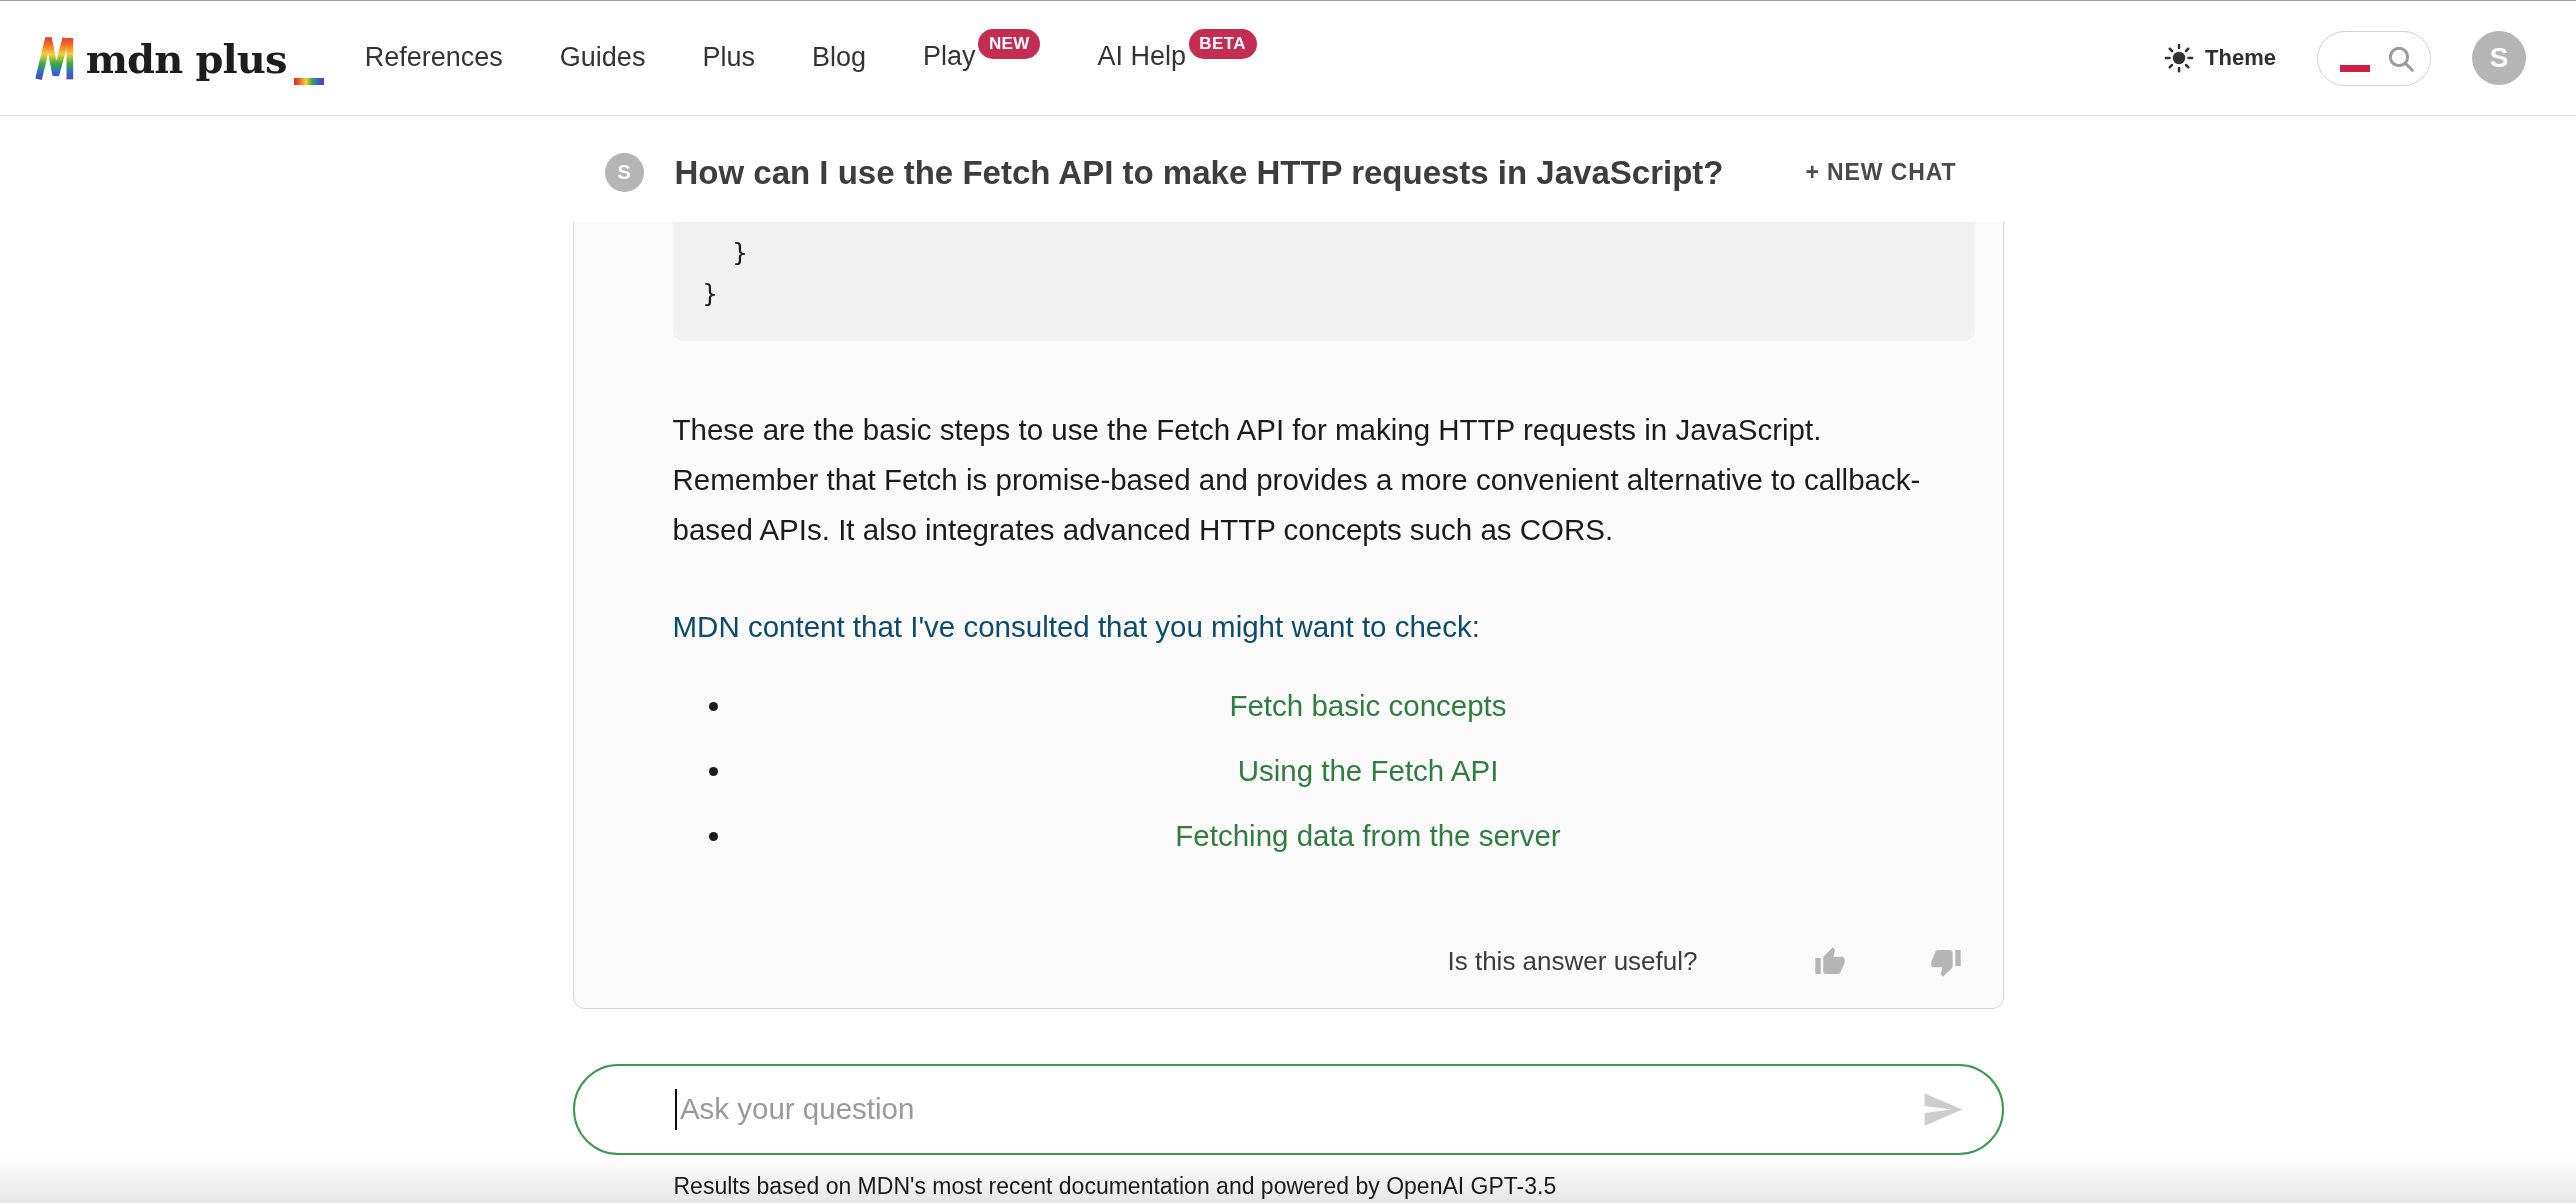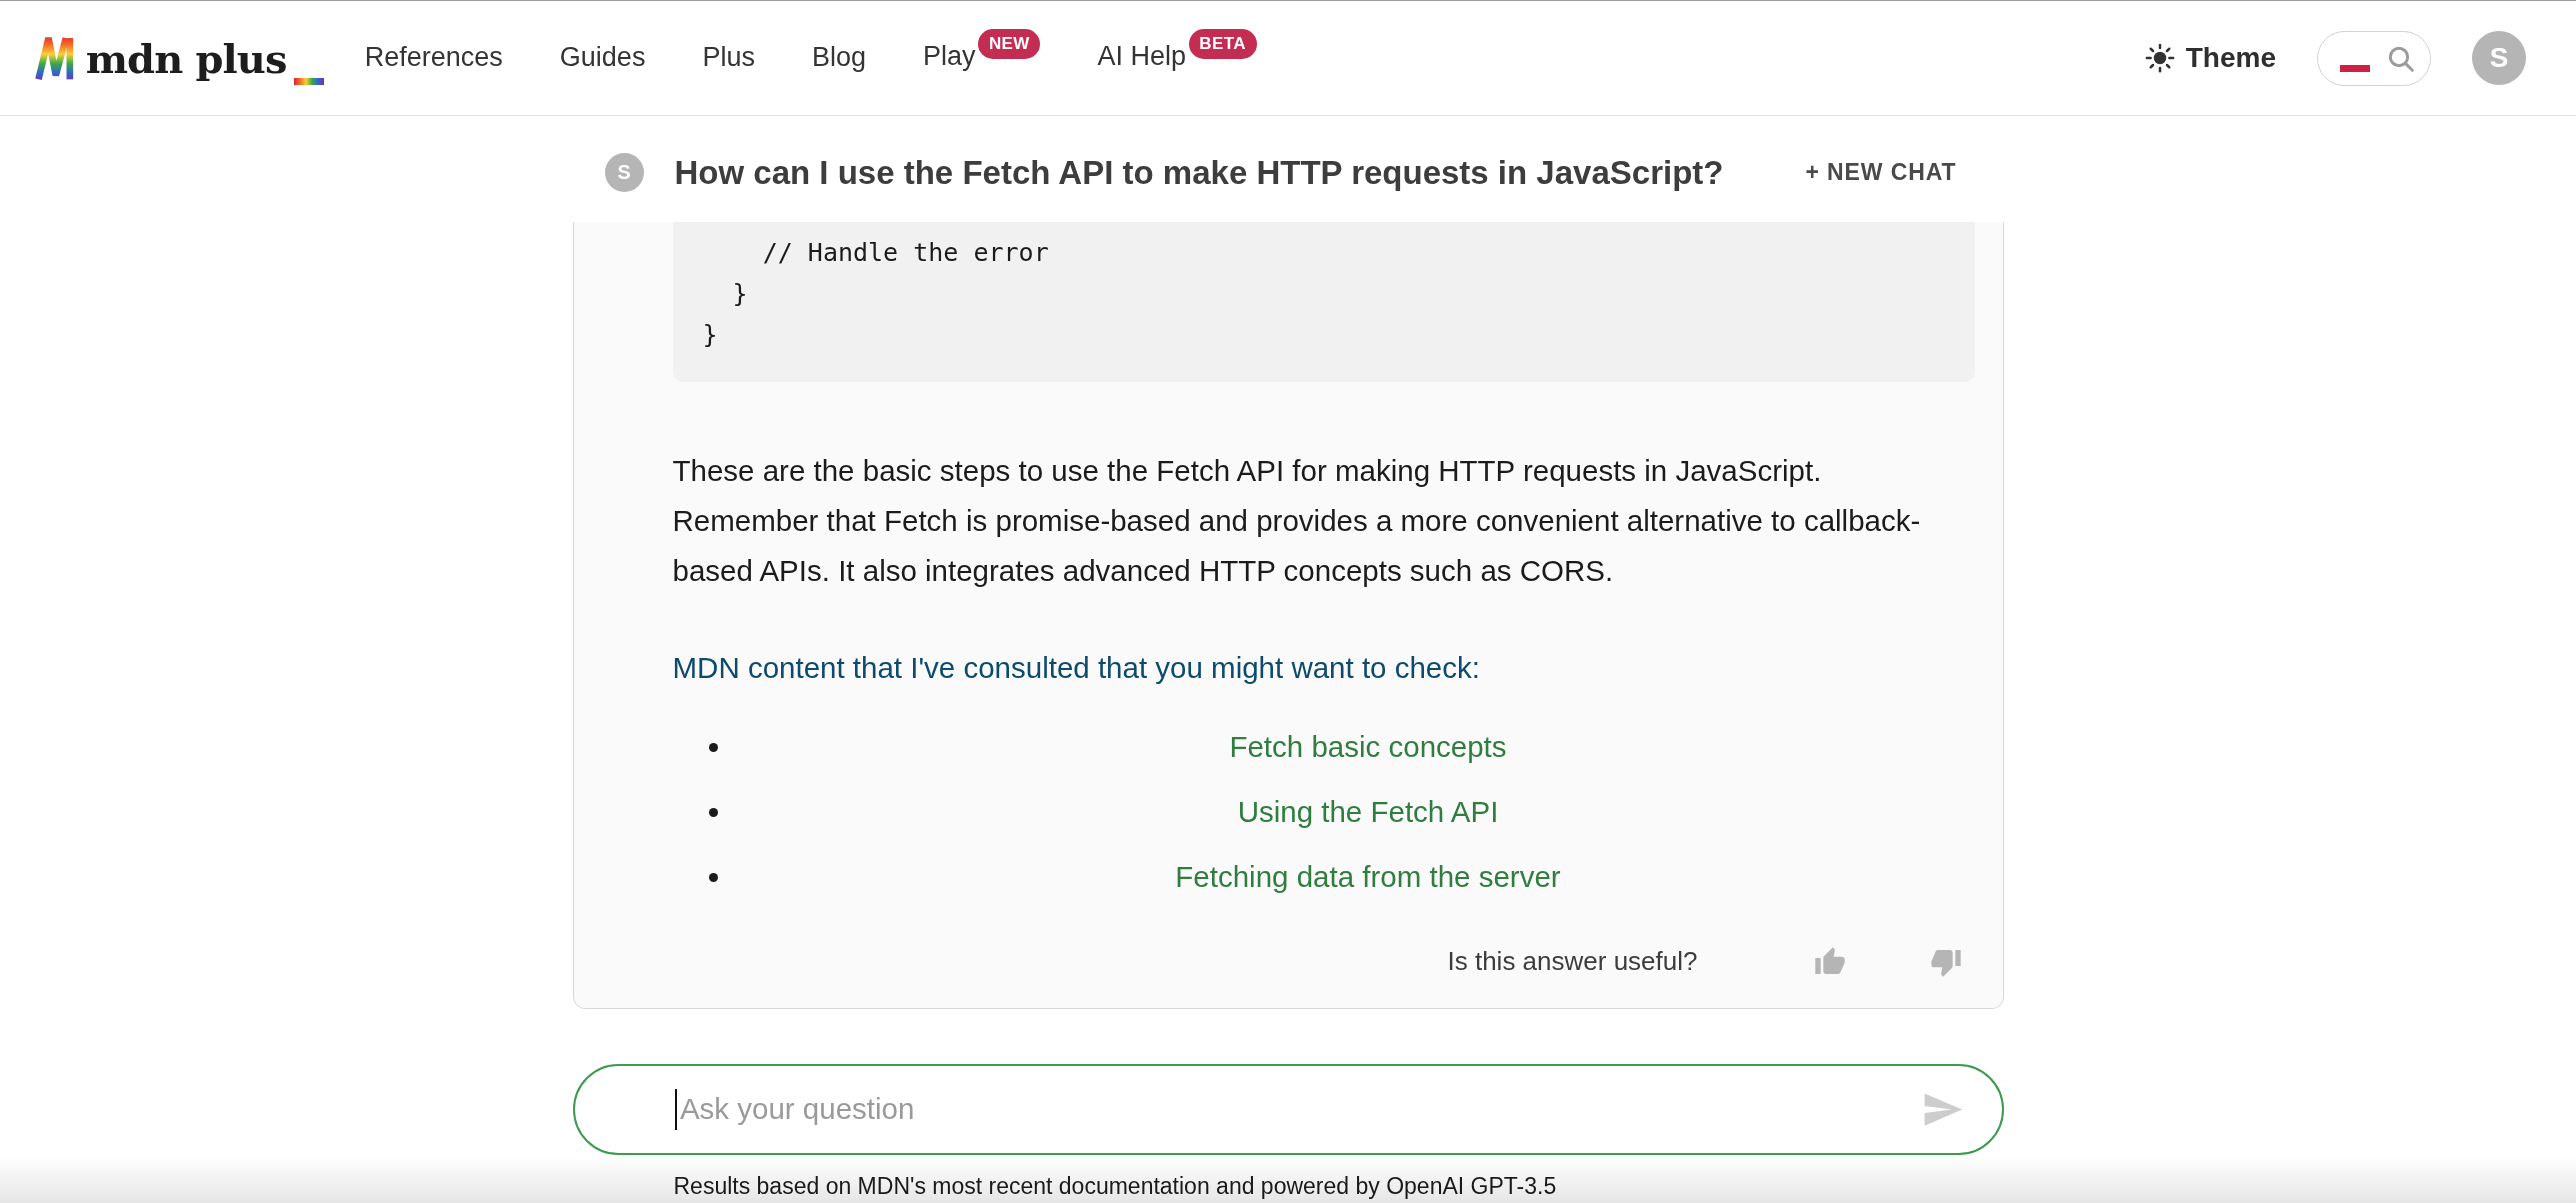--- a/index.html
+++ b/index.html
@@ -31,21 +31,21 @@
   }
   .nav-links { display: flex; align-items: center; gap: 57px; margin-left: 41px; }
   .nav-item { font-size: 27px; color: #343434; text-decoration: none; cursor: pointer; white-space: nowrap; }
   .badge {
     display: inline-block; background: #c42d52; color: #fff;
     font-size: 17px; font-weight: 700; letter-spacing: 0.4px;
     padding: 4.5px 10.7px 5.4px; border-radius: 89px;
     transform: translateY(-16px); margin-left: 2.7px;
   }
   .nav-right { margin-left: auto; display: flex; align-items: center; gap: 41px; }
-  .theme-btn { display: flex; align-items: center; gap: 11px; font-size: 28px; font-weight: 700; color: #2f2f2f; background: none; border: none; cursor: pointer; font-family: inherit; }
+  .theme-btn { display: flex; align-items: center; gap: 11px; font-size: 22px; font-weight: 700; color: #2f2f2f; background: none; border: none; cursor: pointer; font-family: inherit; }
   .search-pill { width: 114px; height: 55px; border: 1.8px solid #d2d2d2; border-radius: 29.5px; position: relative; background: #fff; cursor: text; }
   .search-dash { position: absolute; left: 21.5px; bottom: 12.5px; width: 30px; height: 7.2px; background: #cf1f45; }
   .search-glass { position: absolute; right: 13.4px; top: 11.6px; }
   .nav-avatar {
     width: 54px; height: 54px; border-radius: 50%; background: #b5b5b5;
     color: #fff; font-weight: 700; font-size: 28px;
     display: flex; align-items: center; justify-content: center; cursor: pointer;
   }
 
   
@@ -179,21 +179,20 @@
   <div class="chat-header">
     <div class="chat-avatar">
       <span>S</span>
     </div>
     <h1 class="question-title">How can I use the Fetch API to make HTTP requests in JavaScript?</h1>
     <button class="new-chat-btn">+ NEW CHAT</button>
   </div>
 
   <section class="chat-card">
     <div class="code-block">
-      <div class="code-line">    // Handle the error</div>
       <div class="code-line">  }</div>
       <div class="code-line">}</div>
     </div>
 
     <p class="answer-paragraph">These are the basic steps to use the Fetch API for making HTTP requests in JavaScript. Remember that Fetch is promise-based and provides a more convenient alternative to callback-based APIs. It also integrates advanced HTTP concepts such as CORS.</p>
     <p class="sources-intro">MDN content that I've consulted that you might want to check:</p>
 
     <ul class="sources-list">
       <li><a class="source-link">Fetch basic concepts</a></li>
       <li><a class="source-link">Using the Fetch API</a></li>

